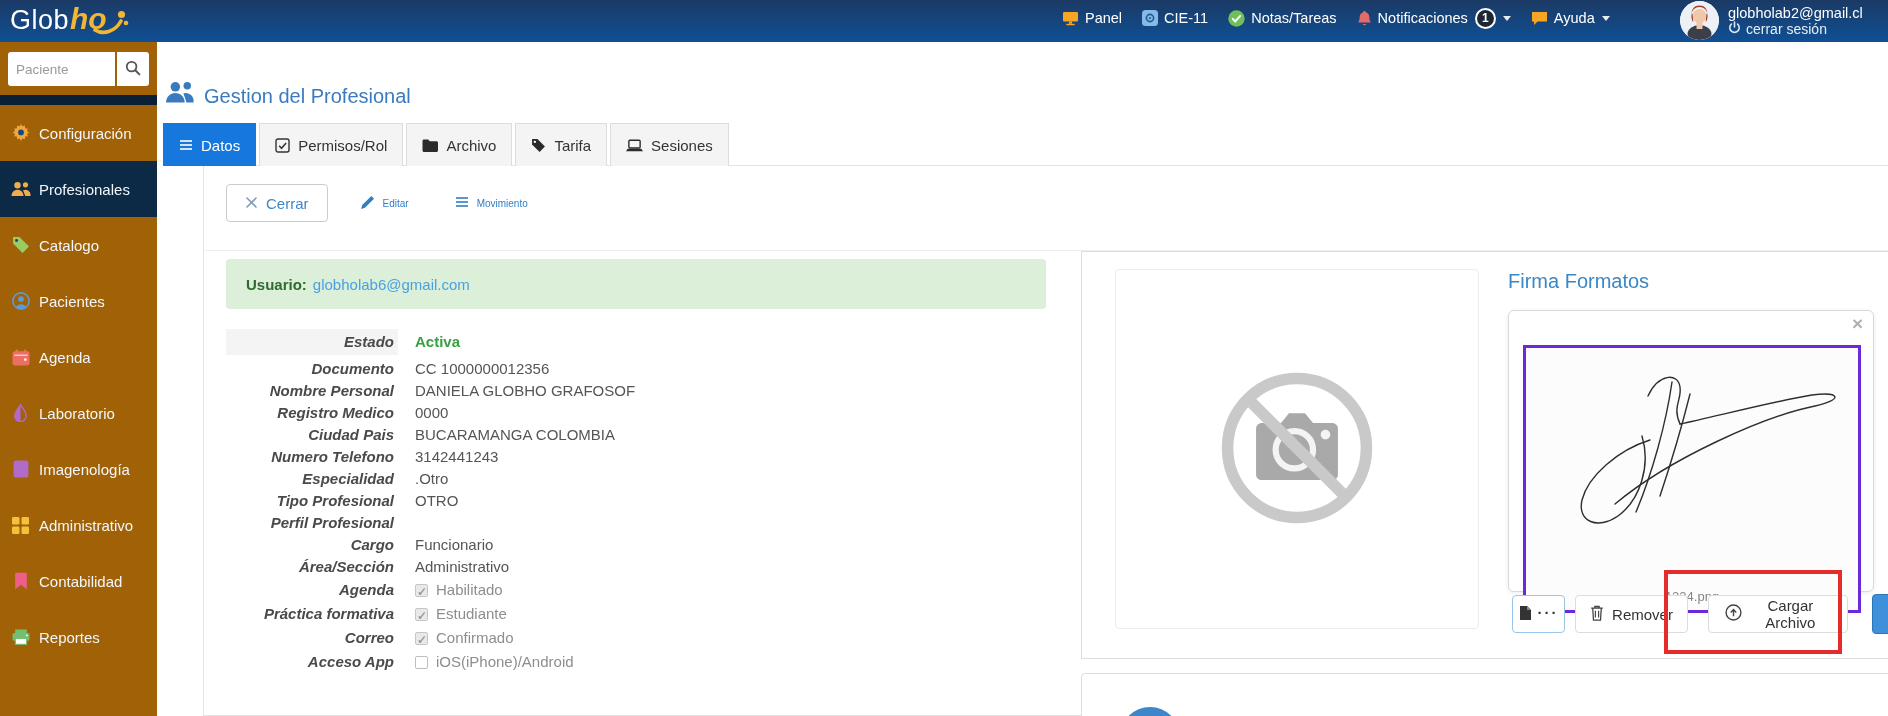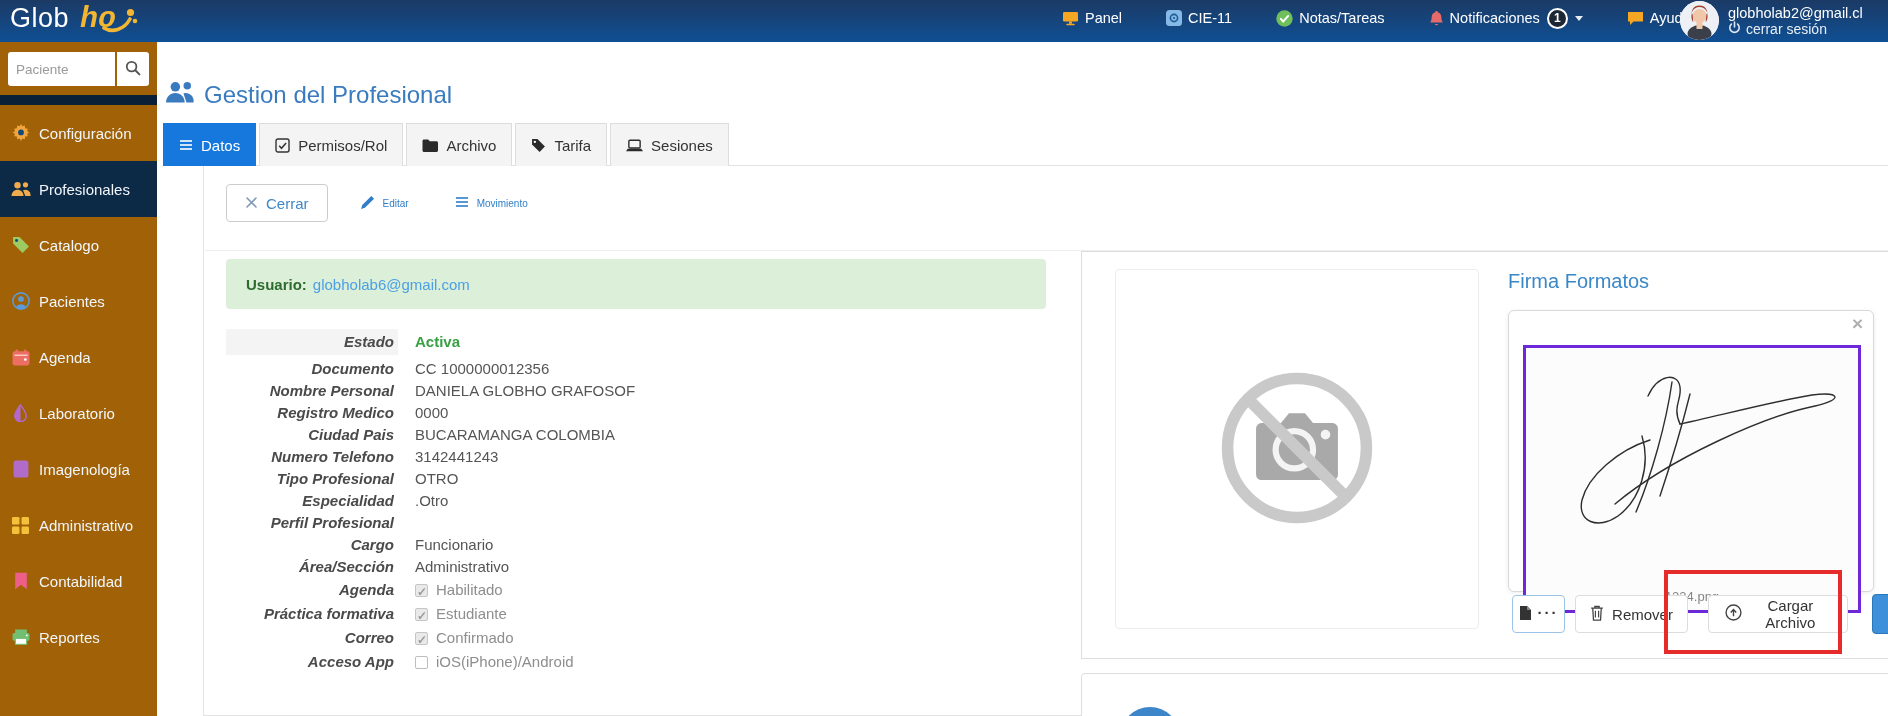--- a/index.html
+++ b/index.html
@@ -5,25 +5,25 @@
   * { margin:0; padding:0; box-sizing:border-box; }
   html,body { width:1888px; height:716px; }
   body { position:relative; overflow:hidden; background:#fff;
          font-family:"Liberation Sans", sans-serif; font-size:15px; color:#333; }
 
   
   .navbar { position:absolute; left:0; top:0; width:1888px; height:42px;
             background:linear-gradient(180deg,#1b3a65 0%,#0f4f94 100%); z-index:30; }
   .logo { position:absolute; left:10px; top:2px; cursor:pointer; white-space:nowrap; }
   .lg1 { color:#fff; font-size:27px; letter-spacing:.5px; }
-  .lg2 { color:#f2b632; font-size:30px; font-family:Liberation Mono, monospace;
-         font-style:italic; font-weight:bold; margin-left:11px; }
+  .lg2 { color:#f2b632; font-size:30px; font-family:Liberation Sans, sans-serif;
+         font-style:italic; font-weight:bold; margin-left:1px; }
   .swoosh { display:inline-block; vertical-align:-8px; margin-left:-14px; }
   .nav-items { position:absolute; left:1062px; top:0; height:36px; display:flex;
-               align-items:center; gap:44px; }
+               align-items:center; gap:20px; }
   .nav-item { display:flex; align-items:center; color:#fff; font-size:14.5px;
               cursor:pointer; white-space:nowrap; }
   .nav-item .nicon { display:inline-flex; margin-right:6px; }
   .nav-badge { display:inline-flex; align-items:center; justify-content:center;
                width:21px; height:21px; border-radius:50%; background:#1d2634;
                border:2px solid #fff; color:#fff; font-size:12px; font-weight:bold;
                margin-left:7px; }
   .caret { display:inline-block; width:0; height:0; border-left:4px solid transparent;
            border-right:4px solid transparent; border-top:5px solid #fff;
            margin-left:7px; opacity:.9; }
@@ -48,22 +48,22 @@
                         justify-content:center; }
   .side-sep { height:10px; background:#0a2036; }
   .side-items { list-style:none; }
   .side-item { height:56px; display:flex; align-items:center; color:#f2f6fa;
                font-size:15px; cursor:pointer; padding-left:9px; }
   .side-item.active { background:#0c2946; }
   .side-item .sicon { width:23px; display:inline-flex; justify-content:center;
                       margin-right:7px; }
 
   
-  .page-title { position:absolute; left:165px; top:80px; font-size:24px; font-weight:400;
-                color:#3a7bbf; display:flex; align-items:center; gap:10px; }
+  .page-title { position:absolute; left:165px; top:80px; font-size:20px; font-weight:400;
+                color:#3a7bbf; display:flex; align-items:flex-end; gap:10px; }
   .tabbar { position:absolute; left:163px; top:123px; height:43px; display:flex; z-index:6; }
   .tab { height:43px; display:flex; align-items:center; padding:0 15px; font-size:15px;
          background:#f4f4f4; border:1px solid #ddd; border-bottom:none; margin-right:3px;
          color:#333; cursor:pointer; white-space:nowrap; }
   .tab .ticon { display:inline-flex; margin-right:8px; }
   .tab.active { background:#1678dd; color:#fff; border-color:#1678dd; }
 
   .content-card { position:absolute; left:163px; top:165px; width:1713px; height:551px;
                   background:#fff; border:1px solid #e3e3e3;margin-left:40px; }
   .toolbar { position:absolute; left:22px; top:18px; display:flex; align-items:center; }
@@ -452,26 +452,26 @@
       </div>
       <div class="frow">
         <div class="flabel">Ciudad Pais</div>
         <div class="fvalue">BUCARAMANGA COLOMBIA</div>
       </div>
       <div class="frow">
         <div class="flabel">Numero Telefono</div>
         <div class="fvalue">3142441243</div>
       </div>
       <div class="frow">
+        <div class="flabel">Especialidad</div>
+        <div class="fvalue">.Otro</div>
+      </div>
+      <div class="frow">
         <div class="flabel">Tipo Profesional</div>
         <div class="fvalue">OTRO</div>
-      </div>
-      <div class="frow">
-        <div class="flabel">Especialidad</div>
-        <div class="fvalue">.Otro</div>
       </div>
       <div class="frow">
         <div class="flabel">Perfil Profesional</div>
         <div class="fvalue"></div>
       </div>
       <div class="frow">
         <div class="flabel">Cargo</div>
         <div class="fvalue">Funcionario</div>
       </div>
       <div class="frow">

